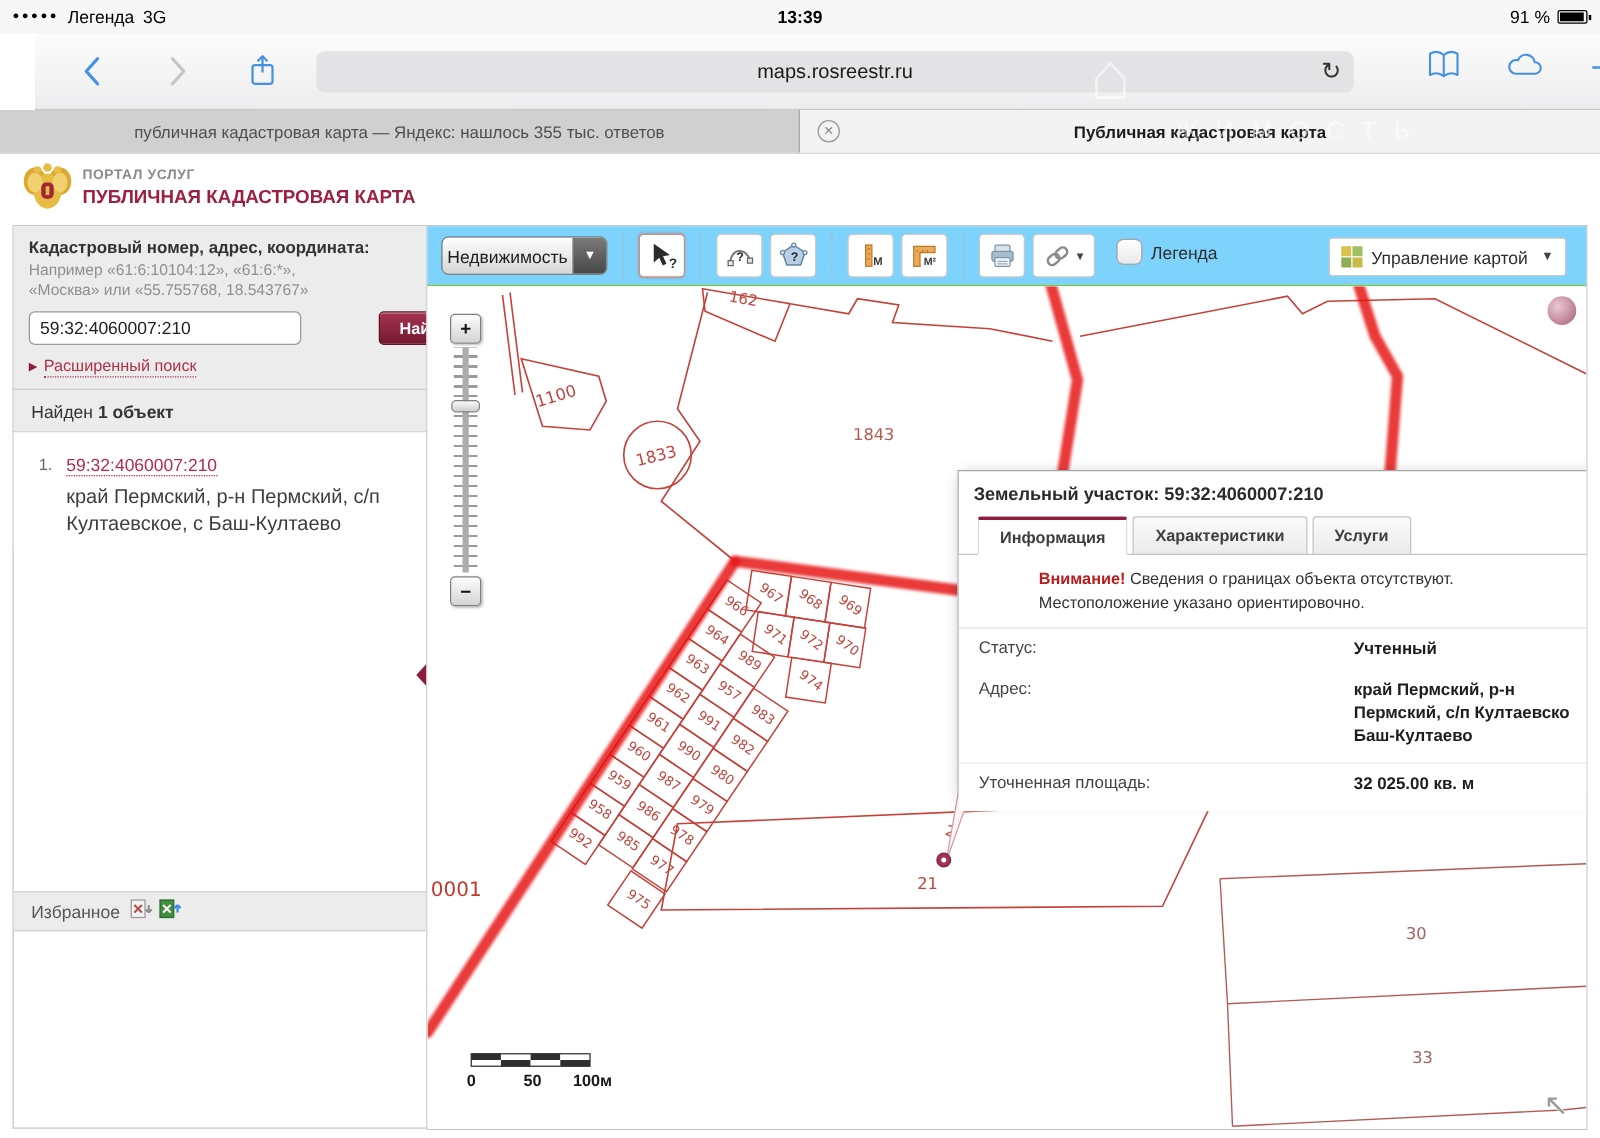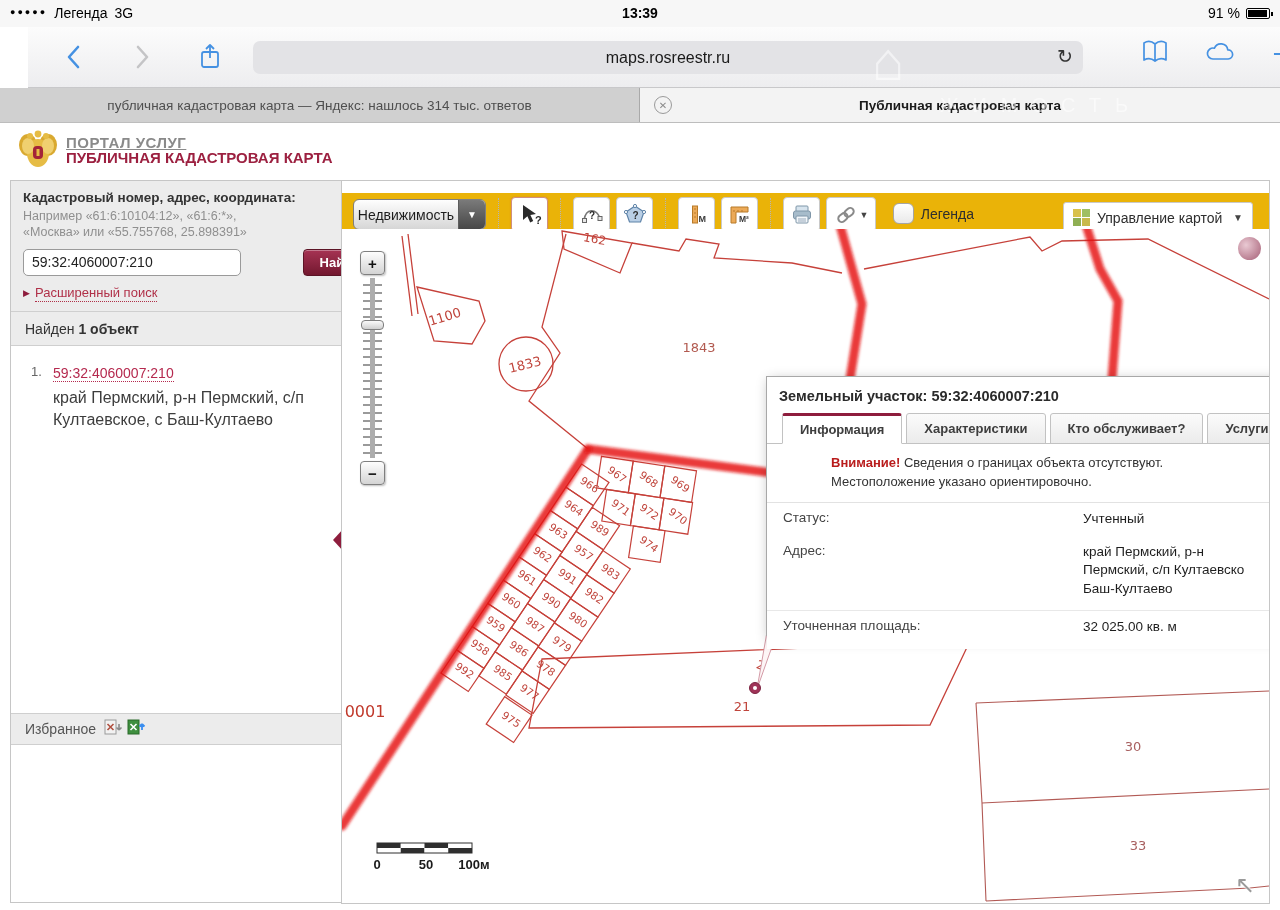--- a/index.html
+++ b/index.html
@@ -41,21 +41,21 @@
 
   
   .watermark { position:absolute; top:30px; left:872px; color:rgba(255,255,255,0.55); pointer-events:none; z-index:50; }
   .wm1 { font-size:46px; font-weight:bold; letter-spacing:3px; display:flex; align-items:center; gap:6px; }
   .wm-house { font-size:54px; font-weight:normal; }
   .wm2 { font-size:20px; letter-spacing:14px; margin-left:68px; margin-top:2px; }
 
   
   .site-header { position:absolute; top:123px; left:0; width:1280px; height:57px; background:#fff; }
   .coat { position:absolute; left:16px; top:6px; }
-  .sh-portal { position:absolute; left:66px; top:11px; font-size:15px; font-weight:bold; color:#8a8a8a; letter-spacing:0.5px;text-decoration:underline; }
+  .sh-portal { position:absolute; left:66px; top:11px; font-size:11px; font-weight:bold; color:#8a8a8a; letter-spacing:0.5px; }
   .sh-title { position:absolute; left:66px; top:26px; font-size:15px; font-weight:bold; color:#9c2040; }
 
   
   .sidebar { position:absolute; left:10px; top:180px; width:378px; height:723px;
     border:1px solid #c6c6c6; background:#fff; }
   .search-panel { background:#ececec; border-bottom:1px solid #cfcfcf; padding:9px 10px 12px 12px; height:131px; position:relative; }
   .sp-label { font-size:13.5px; font-weight:bold; color:#333; margin-bottom:3px; }
   .sp-hint { font-size:12.5px; color:#8f8f8f; line-height:1.3; }
   .sp-row { margin-top:8px; position:relative; height:27px; }
   .sp-input { position:absolute; left:0; top:0; width:218px; height:27px; border:1px solid #9a9a9a; border-radius:5px;
@@ -81,22 +81,22 @@
   .fav-icons { display:flex; gap:4px; align-items:center; }
   .trash { margin-left:auto; }
 
   
   .collapse-handle { position:absolute; left:333px; top:528px; width:0; height:0;
     border-top:12px solid transparent; border-bottom:12px solid transparent; border-right:11px solid #8e1d3d; }
 
   
   .map-panel { position:absolute; left:341px; top:180px; width:929px; height:724px;
     border:1px solid #c6c6c6; background:#fff; }
-  .map-toolbar { position:absolute; top:12px; left:0; right:0; height:48px; background:#eab308;
-    border-bottom:5px solid #84cc16; display:flex; align-items:center; padding-left:11px; }
+  .map-toolbar { position:absolute; top:0; left:0; right:0; height:48px; background:#7dd3fc;
+    border-bottom:1px solid #84cc16; display:flex; align-items:center; padding-left:11px; }
   .type-select { height:31px; width:133px; border:1px solid #7f7f7f; border-radius:6px;
     background:linear-gradient(#fefefe,#d6d6d6); display:flex; align-items:center; position:relative; overflow:hidden; }
   .type-select .lbl { flex:1; text-align:center; font-size:14px; color:#1d1d1d; }
   .type-select .arrow { width:27px; height:100%; background:linear-gradient(#7a7a7a,#474747);
     border-left:1px solid #5d5d5d; color:#fff; font-size:10px; display:flex; align-items:center; justify-content:center; }
   .tool-btn { width:37px; height:35px; background:#fff; border:1px solid #c9c9c9; border-radius:4px;
     margin-left:6px; display:flex; align-items:center; justify-content:center; }
   .tool-btn.active { border:1px solid #cf8f7f; box-shadow:0 0 2px rgba(200,80,60,0.4); }
   .tb-sep { width:1px; height:34px; border-left:1px dotted #b5b5b5; margin:0 6px 0 12px; }
   .legend-wrap { position:absolute; right:295px; top:10px; display:flex; align-items:center; gap:7px; }
@@ -138,21 +138,21 @@
   .popup-tabs { display:flex; gap:4px; margin-left:15px; position:relative; z-index:2; }
   .ptab { height:31px; padding:0 17px; display:flex; align-items:center; font-size:13px; font-weight:bold;
     color:#3e3e3e; background:linear-gradient(#fbfbfb,#ebebeb); border:1px solid #c2c2c2;
     border-radius:3px 3px 0 0; white-space:nowrap; }
   .ptab.active { background:#fff; border-top:3px solid #8e1d3d; border-bottom:1px solid #fff; margin-bottom:-1px; }
   .popup-body { border-top:1px solid #c2c2c2; margin-top:-1px; background:#fff; padding-top:10px; }
   .pwarn { padding:0 14px 10px 64px; font-size:13px; color:#333; line-height:1.45; }
   .pwarn b { color:#b91c1c; }
   .prow { display:flex; padding:7px 10px 7px 16px; font-size:13.5px; }
   .prow .pl { width:300px; color:#444; }
-  .prow .pv { width:190px; font-weight:normal; color:#1e1e1e; line-height:1.4; }
+  .prow .pv { width:190px; font-weight:bold; color:#1e1e1e; line-height:1.4; }
   .prow.first { border-top:1px solid #e2e2e2; }
   .prow.area { border-top:1px solid #e8e8e8; margin-top:4px; padding-bottom:12px; }
 </style>
 </head>
 <body>
 
 <div class="status-bar">
   <div class="sb-left">
     <span class="sb-dots">●●●●●</span>
     <span>Легенда</span>
@@ -197,21 +197,21 @@
       <svg width="34" height="26" viewBox="0 0 34 26">
         <path d="M9,20 a5.5,5.5 0 1 1 1.4,-10.8 a7,7 0 0 1 13.4,1.6 a4.6,4.6 0 0 1 0.4,9.2 Z" fill="none" stroke="#4591e2" stroke-width="1.7" stroke-linejoin="round"></path>
       </svg>
     </span>
     <span class="plus-glyph">+</span>
   </div>
 </div>
 
 <div class="tab-bar">
   <div class="tab-inactive">
-    <span>публичная кадастровая карта — Яндекс: нашлось 314 тыс. ответов</span>
+    <span>публичная кадастровая карта — Яндекс: нашлось 355 тыс. ответов</span>
   </div>
   <div class="tab-active">
     <span class="tab-close">✕</span>
     <span>Публичная кадастровая карта</span>
   </div>
 </div>
 
 <div class="watermark">
   <div class="wm1">
       <span class="wm-house">⌂</span>
@@ -235,21 +235,21 @@
     </svg>
   </div>
   <div class="sh-portal">ПОРТАЛ УСЛУГ</div>
   <div class="sh-title">ПУБЛИЧНАЯ КАДАСТРОВАЯ КАРТА</div>
 </div>
 
 <div class="sidebar">
   <div class="search-panel">
     <div class="sp-label">Кадастровый номер, адрес, координата:</div>
     <div class="sp-hint">
-      <span>Например «61:6:10104:12», «61:6:*»,</span><br><span>«Москва» или «55.755768, 25.898391»</span>
+      <span>Например «61:6:10104:12», «61:6:*»,</span><br><span>«Москва» или «55.755768, 18.543767»</span>
     </div>
     <div class="sp-row">
       <input class="sp-input" value="59:32:4060007:210" style="">
       <button class="find-btn">Найти</button>
     </div>
     <div class="adv-link">
       <span class="adv-arrow">▶</span>
       <span class="txt">Расширенный поиск</span>
     </div>
   </div>
@@ -539,21 +539,20 @@
     </div>
 
     <div class="globe"></div>
     <div class="nw-arrow">↖</div>
 
     <div class="popup">
       <div class="popup-title">Земельный участок: 59:32:4060007:210</div>
       <div class="popup-tabs">
         <div class="ptab active">Информация</div>
         <div class="ptab">Характеристики</div>
-        <div class="ptab">Кто обслуживает?</div>
         <div class="ptab">Услуги</div>
       </div>
       <div class="popup-body">
         <div class="pwarn">
           <b>Внимание!</b> <span>Сведения о границах объекта отсутствуют.</span><br>
           <span>Местоположение указано ориентировочно.</span>
         </div>
         <div class="prow first">
           <div class="pl">Статус:</div>
           <div class="pv">Учтенный</div>

